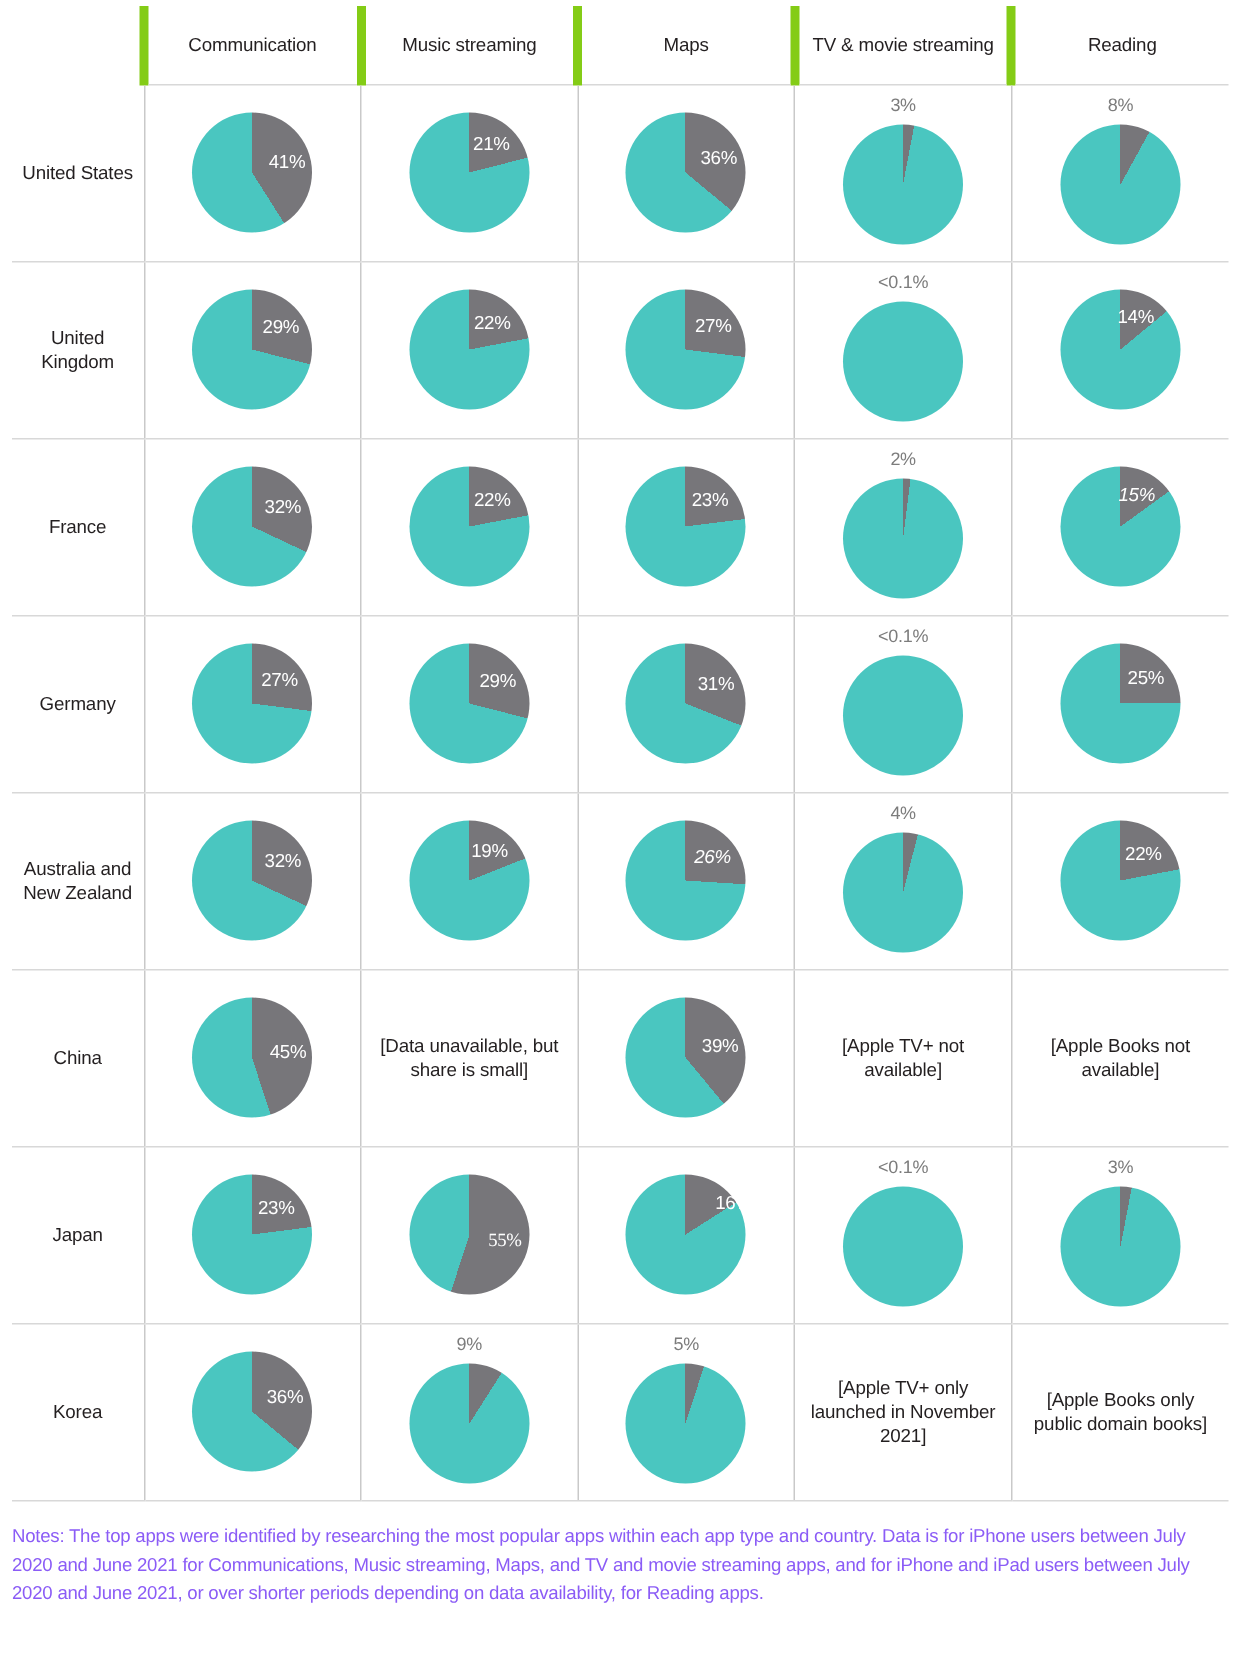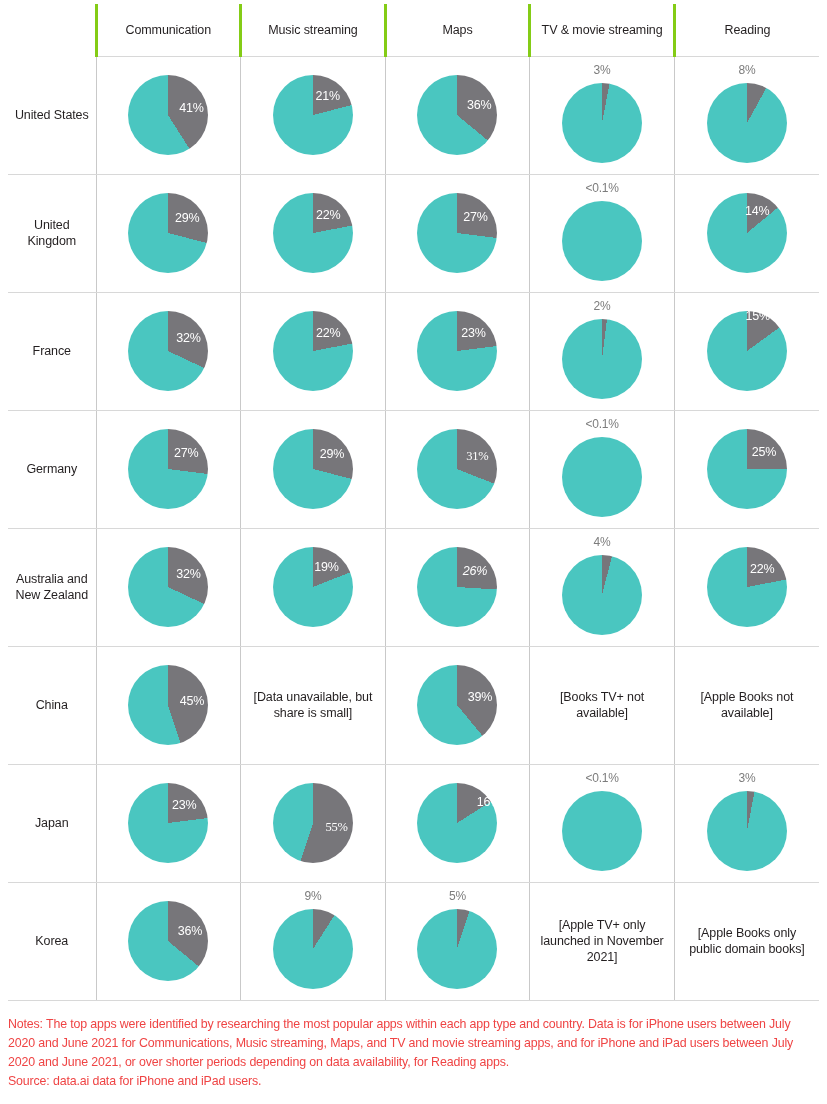--- a/index.html
+++ b/index.html
@@ -31,21 +31,21 @@
   table.grid col.c-data  { width: 144.6px; }
 
   thead th {
     height: 52px;
     vertical-align: middle;
     text-align: center;
     font-weight: normal;
     font-size: 12.5px;
     color: #231f20;
     border-bottom: 1.5px solid #d8d8d8;
-    border-left: 3px solid #84cc16;
+    border-left: 6px solid #84cc16;
     padding: 0 3px;
     letter-spacing: -0.1px;
   }
   thead th.hdr-blank {
     border-left: none;
     border-bottom: none;
   }
 
   tbody td {
     height: 117px;
@@ -119,21 +119,21 @@
     letter-spacing: -0.1px;
   }
 
   
   .foot {
     position: absolute;
     left: 8px;
     top: 1015px;
     width: 812px;
     font-size: 12.4px;
-    color: #ef4444;
+    color: #8b5cf6;
     line-height: 1.52;
     letter-spacing: -0.15px;
   }
   .foot p { margin: 0; }
 </style>
 </head>
 <body>
 
 <div id="page">
 
@@ -284,21 +284,21 @@
               <div class="pie-wrap has-outside">
                 <div class="pie-label-out">2%</div>
                 <div class="pie" style="background: conic-gradient(rgb(119, 118, 122) 0deg, rgb(119, 118, 122) 7.2deg, rgb(74, 198, 192) 7.2deg, rgb(74, 198, 192) 360deg);"></div>
               </div>
             </div>
           </td>
           <td>
             <div class="cell-inner">
               <div class="pie-wrap">
                 <div class="pie" style="background: conic-gradient(rgb(119, 118, 122) 0deg, rgb(119, 118, 122) 54deg, rgb(74, 198, 192) 54deg, rgb(74, 198, 192) 360deg);">
-                  <div class="pie-label-in" style="left: 50.8958px; top: 5px;">15%</div>
+                  <div class="pie-label-in" style="left: 50.8958px; top: 19px; font-style: italic;">15%</div>
                 </div>
               </div>
             </div>
           </td>
         </tr>
         <tr>
           <td class="rowlabel">Germany</td>
           <td>
             <div class="cell-inner">
               <div class="pie-wrap">
@@ -313,21 +313,21 @@
               <div class="pie-wrap">
                 <div class="pie" style="background: conic-gradient(rgb(119, 118, 122) 0deg, rgb(119, 118, 122) 104.4deg, rgb(74, 198, 192) 104.4deg, rgb(74, 198, 192) 360deg);">
                   <div class="pie-label-in" style="left: 58.9637px; top: 25.2902px;">29%</div>
                 </div>
               </div>
             </div>
           </td>
           <td>
             <div class="cell-inner">
               <div class="pie-wrap">
-                <div class="pie" style="background: conic-gradient(rgb(119, 118, 122) 0deg, rgb(119, 118, 122) 111.6deg, rgb(74, 198, 192) 111.6deg, rgb(74, 198, 192) 360deg); font-family: Liberation Serif, serif;">
+                <div class="pie" style="background: conic-gradient(rgb(119, 118, 122) 0deg, rgb(119, 118, 122) 111.6deg, rgb(74, 198, 192) 111.6deg, rgb(74, 198, 192) 360deg);">
                   <div class="pie-label-in" style="left: 59.8499px; top: 26.51px;">31%</div>
                 </div>
               </div>
             </div>
           </td>
           <td>
             <div class="cell-inner">
               <div class="pie-wrap has-outside">
                 <div class="pie-label-out">&lt;0.1%</div>
                 <div class="pie" style="background: conic-gradient(rgb(119, 118, 122) 0deg, rgb(119, 118, 122) 0.18deg, rgb(74, 198, 192) 0.18deg, rgb(74, 198, 192) 360deg);"></div>
@@ -411,21 +411,21 @@
             <div class="cell-inner">
               <div class="pie-wrap">
                 <div class="pie" style="background: conic-gradient(rgb(119, 118, 122) 0deg, rgb(119, 118, 122) 140.4deg, rgb(74, 198, 192) 140.4deg, rgb(74, 198, 192) 360deg);">
                   <div class="pie-label-in" style="left: 62.5811px; top: 31.8703px;">39%</div>
                 </div>
               </div>
             </div>
           </td>
           <td>
             <div class="cell-inner">
-              <div class="note-text">[Books TV+ not available]</div>
+              <div class="note-text">[Apple TV+ not available]</div>
             </div>
           </td>
           <td>
             <div class="cell-inner">
               <div class="note-text">[Apple Books not available]</div>
             </div>
           </td>
         </tr>
         <tr>
           <td class="rowlabel">Japan</td>
@@ -509,16 +509,15 @@
             <div class="cell-inner">
               <div class="note-text">[Apple Books only public domain books]</div>
             </div>
           </td>
         </tr>
       </tbody>
   </table>
 
   <div class="foot">
     <p>Notes: The top apps were identified by researching the most popular apps within each app type and country. Data is for iPhone users between July 2020 and June 2021 for Communications, Music streaming, Maps, and TV and movie streaming apps, and for iPhone and iPad users between July 2020 and June 2021, or over shorter periods depending on data availability, for Reading apps.</p>
-    <p>Source: data.ai data for iPhone and iPad users.</p>
   </div>
 
 </div>
 
 </body></html>

